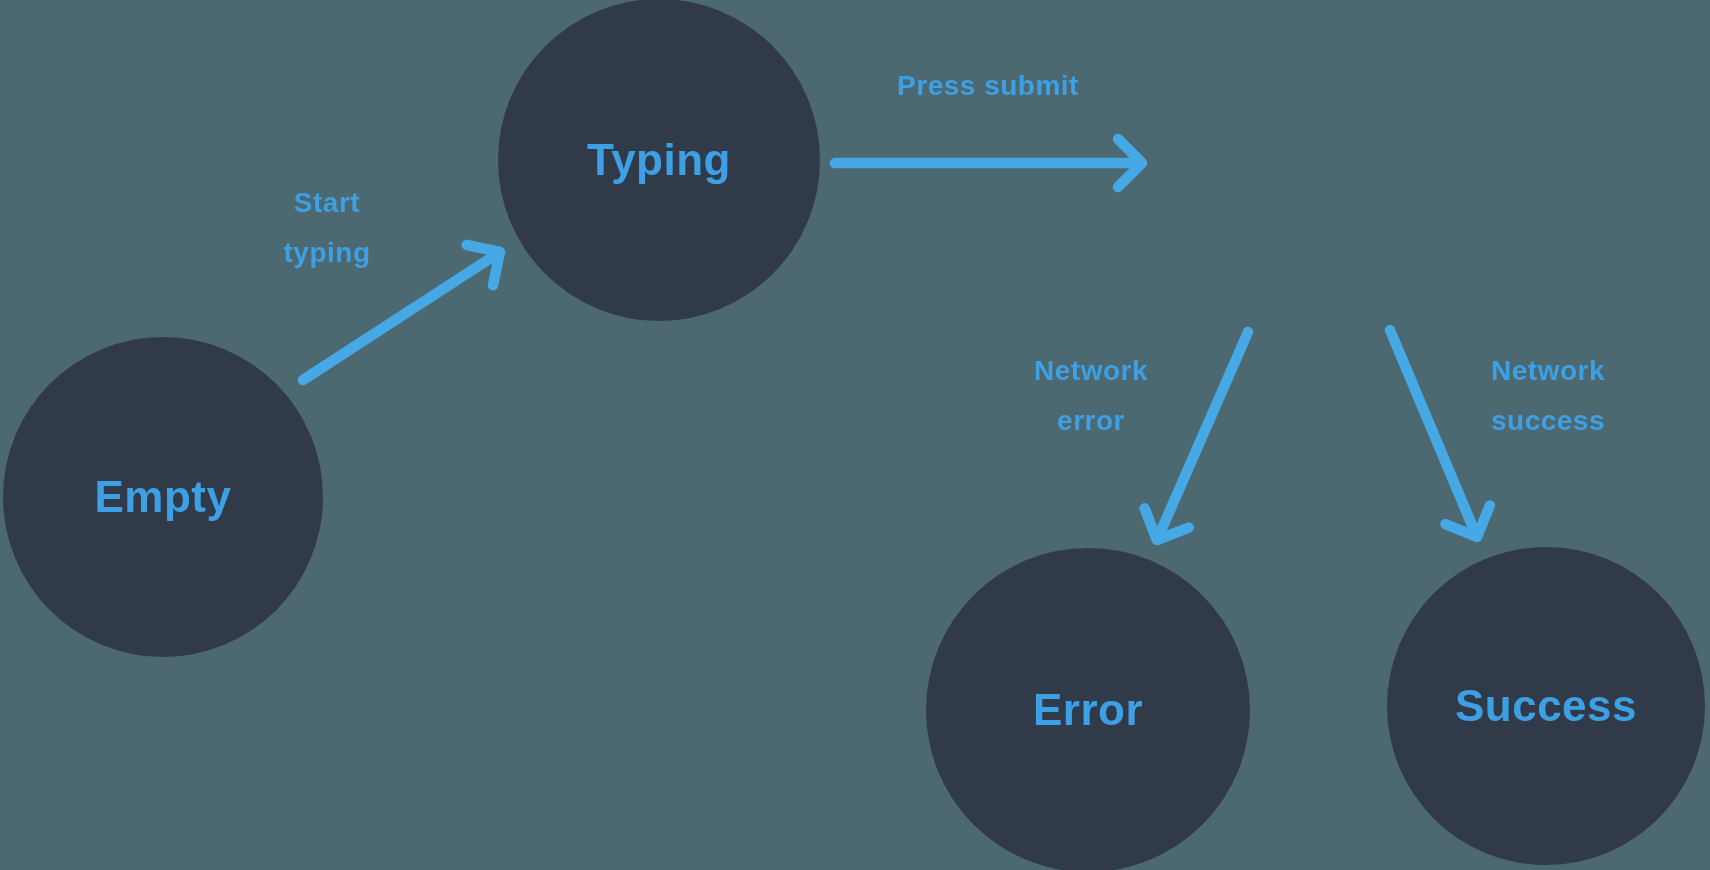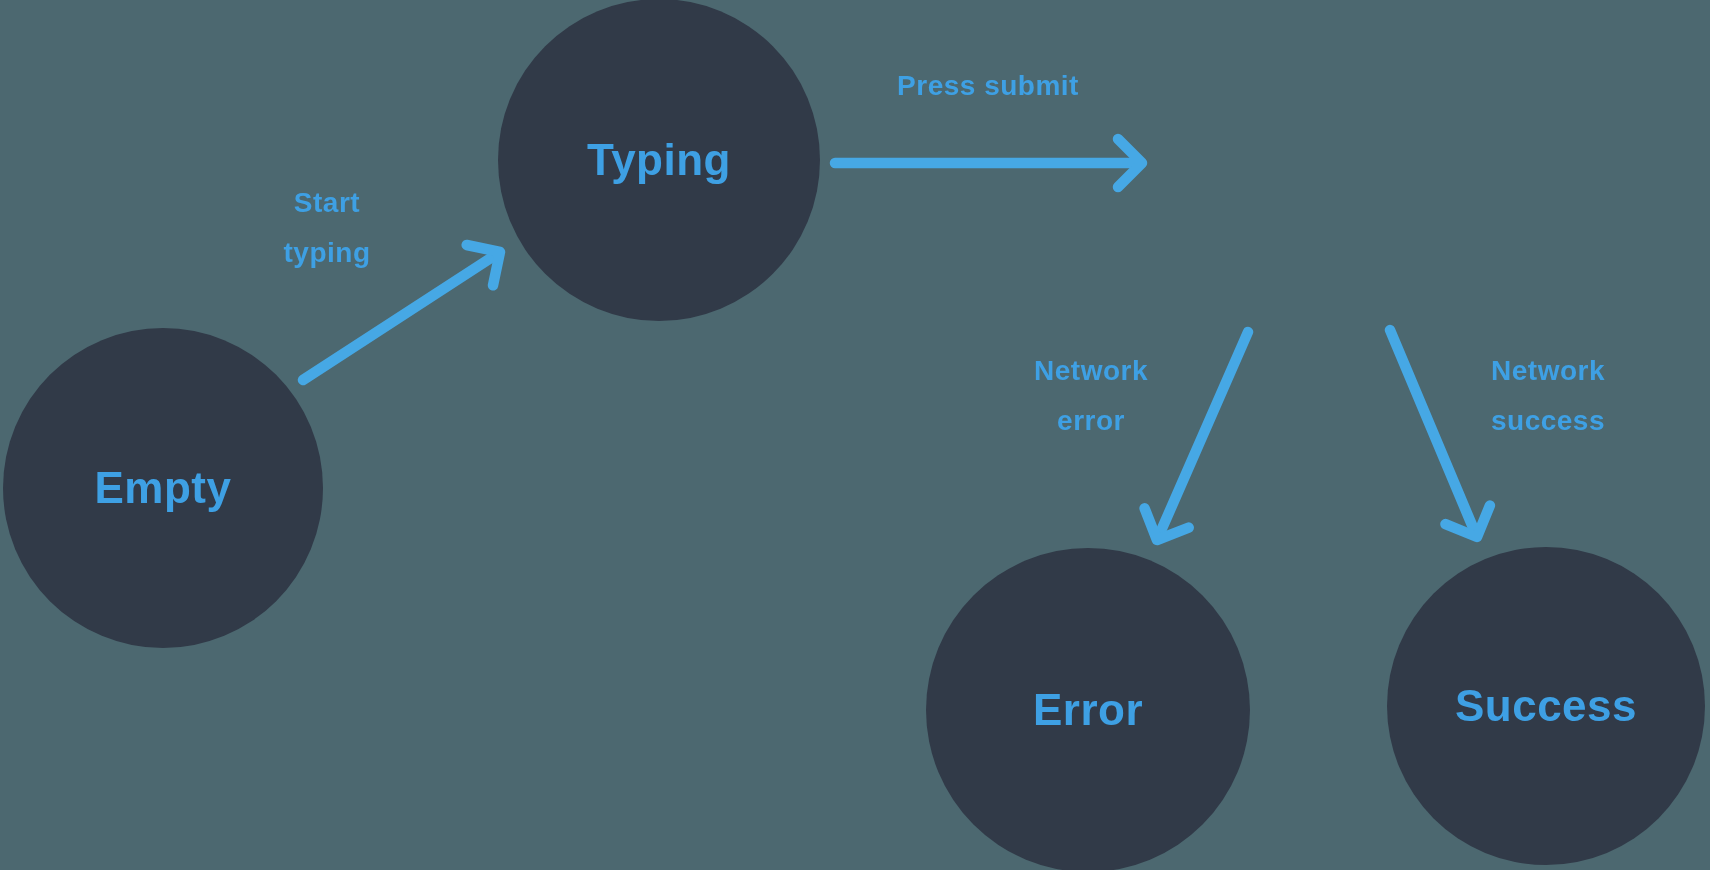--- a/index.html
+++ b/index.html
@@ -29,21 +29,21 @@
     align-items:center;
     justify-content:center;
   }
   .state-node .node-label{
     color:var(--node-text);
     font-size:44px;
     font-weight:600;
     letter-spacing:0.5px;
     white-space:nowrap;
   }
-  .node-empty     {left:3px;    top:328px; width:320px; height:320px;}
+  .node-empty     {left:3px;    top:337px; width:320px; height:320px;}
   .node-typing    {left:498px;  top:-1px;  width:322px; height:322px;}
   .node-submitting{left:1167px; top:5px;   width:320px; height:320px;}
   .node-error     {left:926px;  top:548px; width:324px; height:324px;}
   .node-success   {left:1387px; top:547px; width:318px; height:318px;}
 
   .edges-svg{
     position:absolute;
     left:0; top:0;
     width:1710px;
     height:870px;

